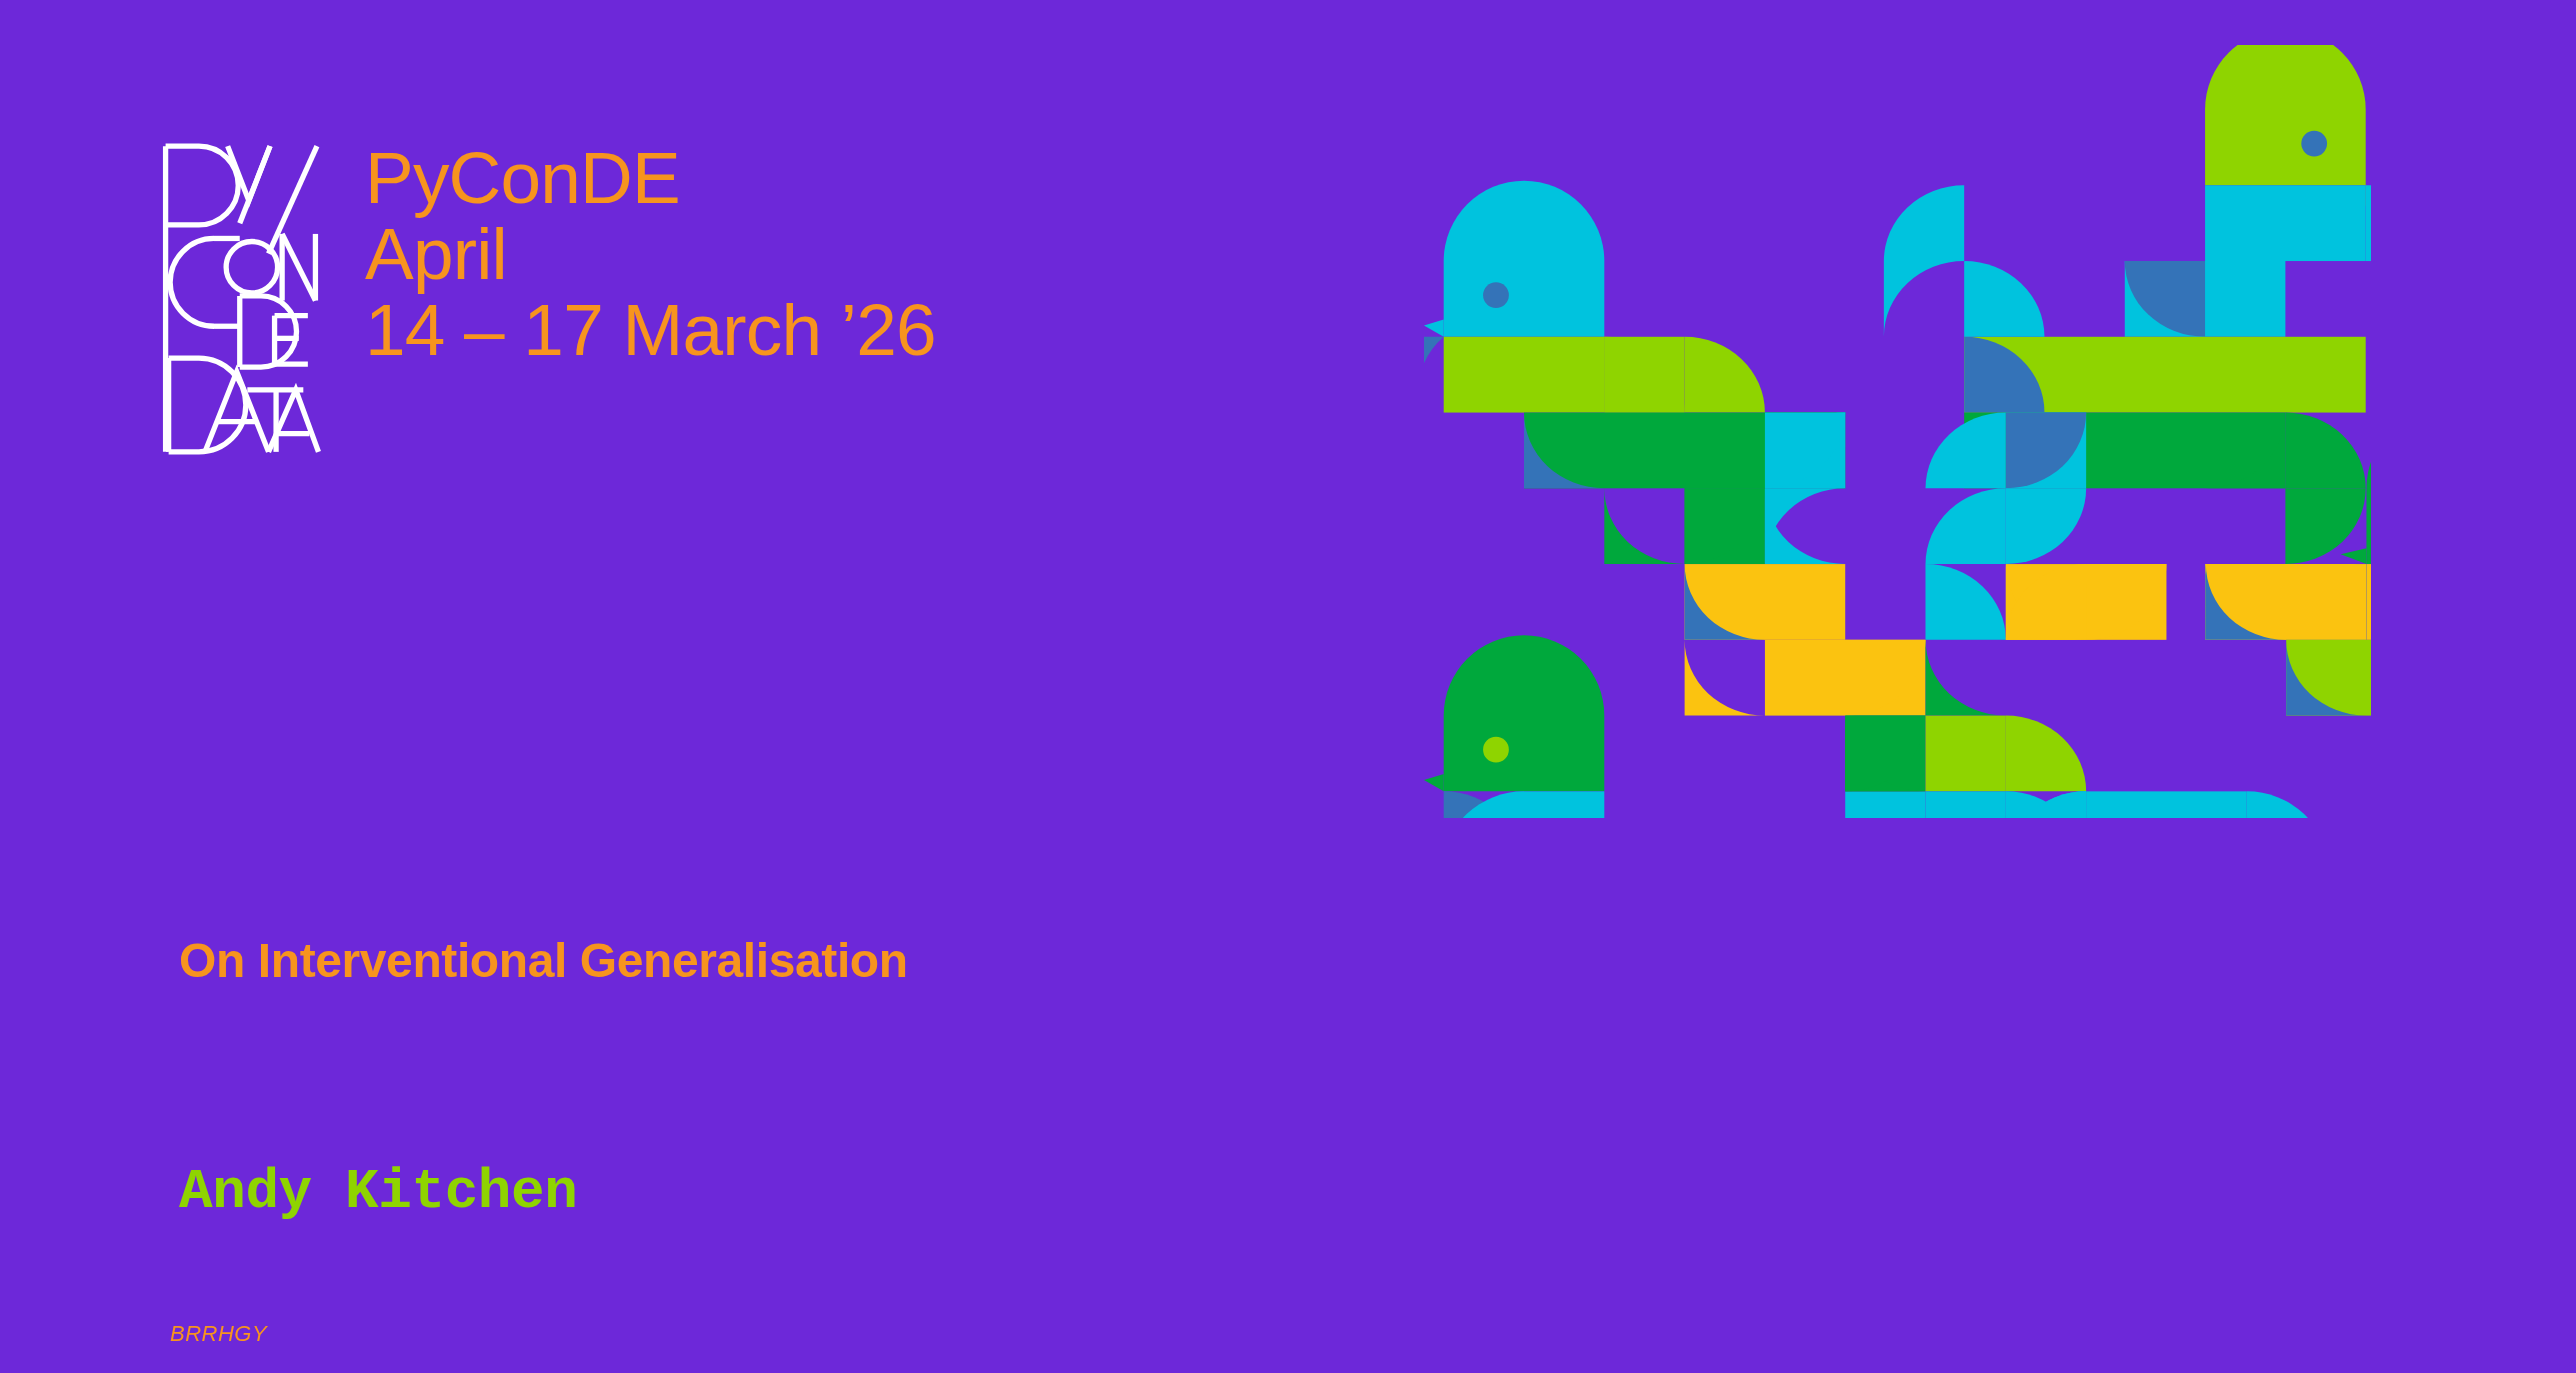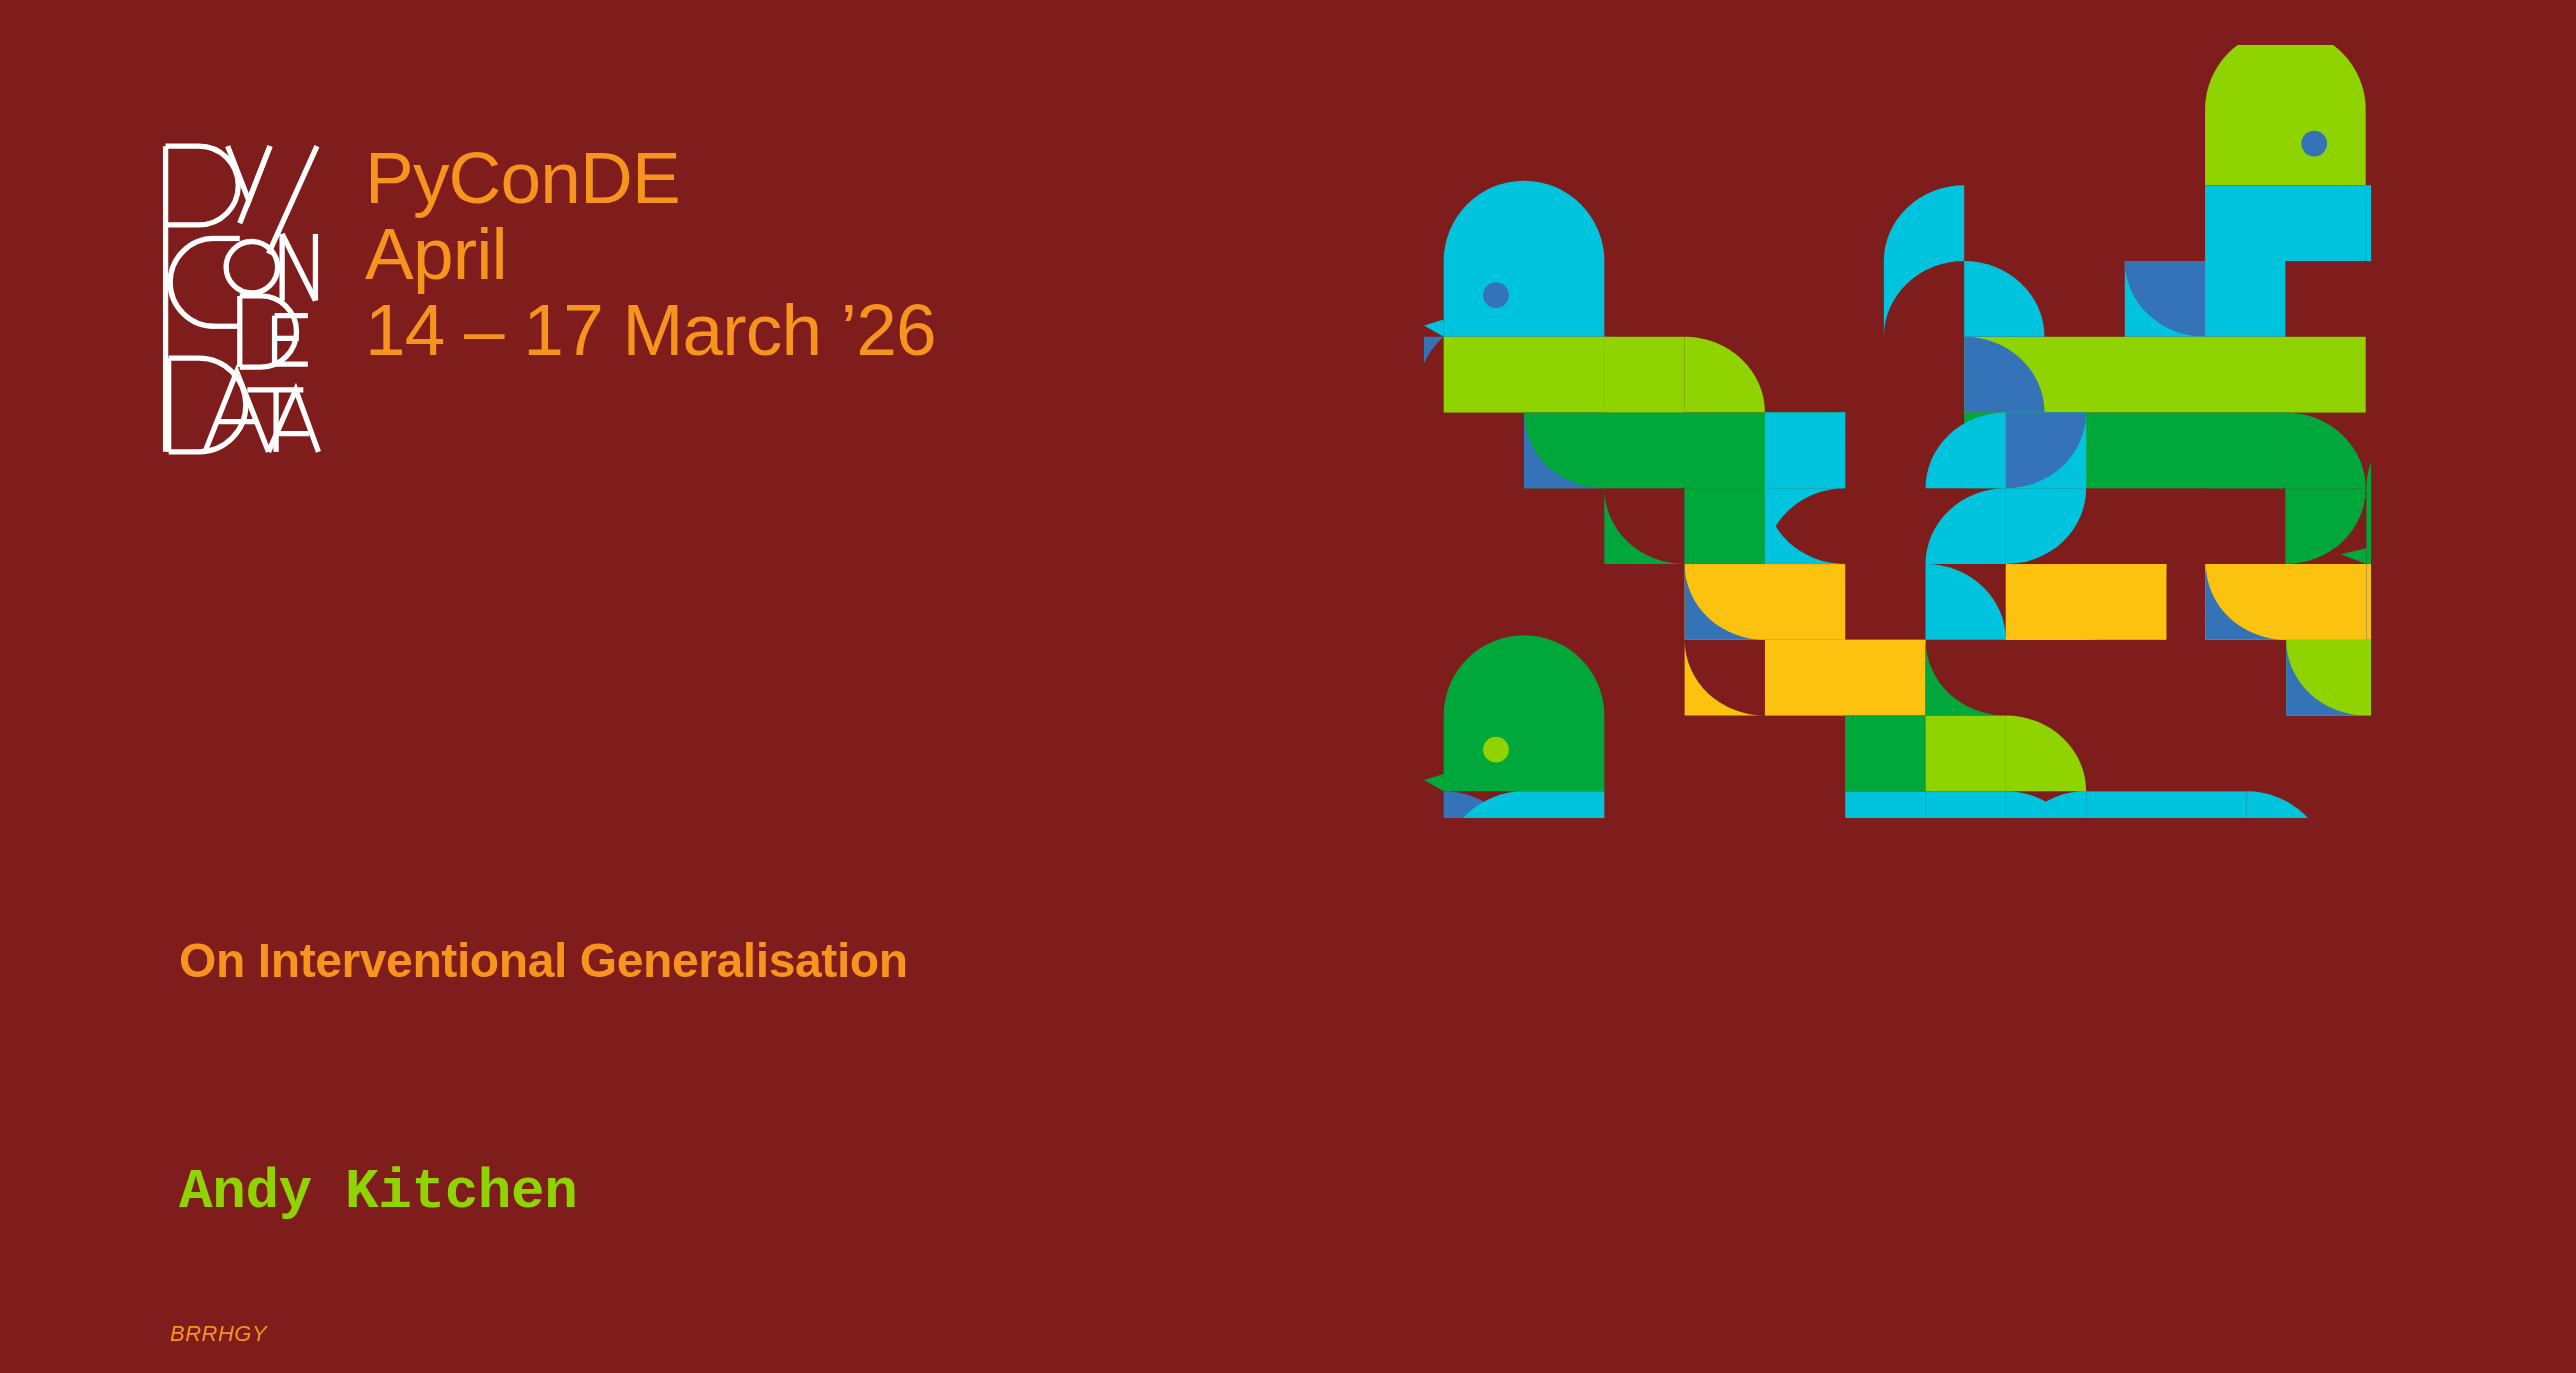--- a/index.html
+++ b/index.html
@@ -2,21 +2,21 @@
 <html style="font-size:12px"><head>
 <meta charset="utf-8">
 <style>
   html,body{margin:0;padding:0;}
   body{
     width:2576px;height:1374px;overflow:hidden;
     background:#3473B8;
     font-family:"Liberation Sans","DejaVu Sans",sans-serif;
     position:relative;
   }
-  #slide{position:absolute;inset:0;background:#7f1d1d;}
+  #slide{position:absolute;inset:0;background:#6d28d9;}
 
   
   #lockup{position:absolute;left:155px;top:140px;display:flex;align-items:flex-start;gap:42px;}
   #logo-mark{width:168px;height:318px;flex:0 0 auto;display:block;}
   #event-lines{display:flex;flex-direction:column;}
   .event-line{
     color:#F7941E;
     font-size:73px;
     line-height:1.04;
     font-weight:400;

